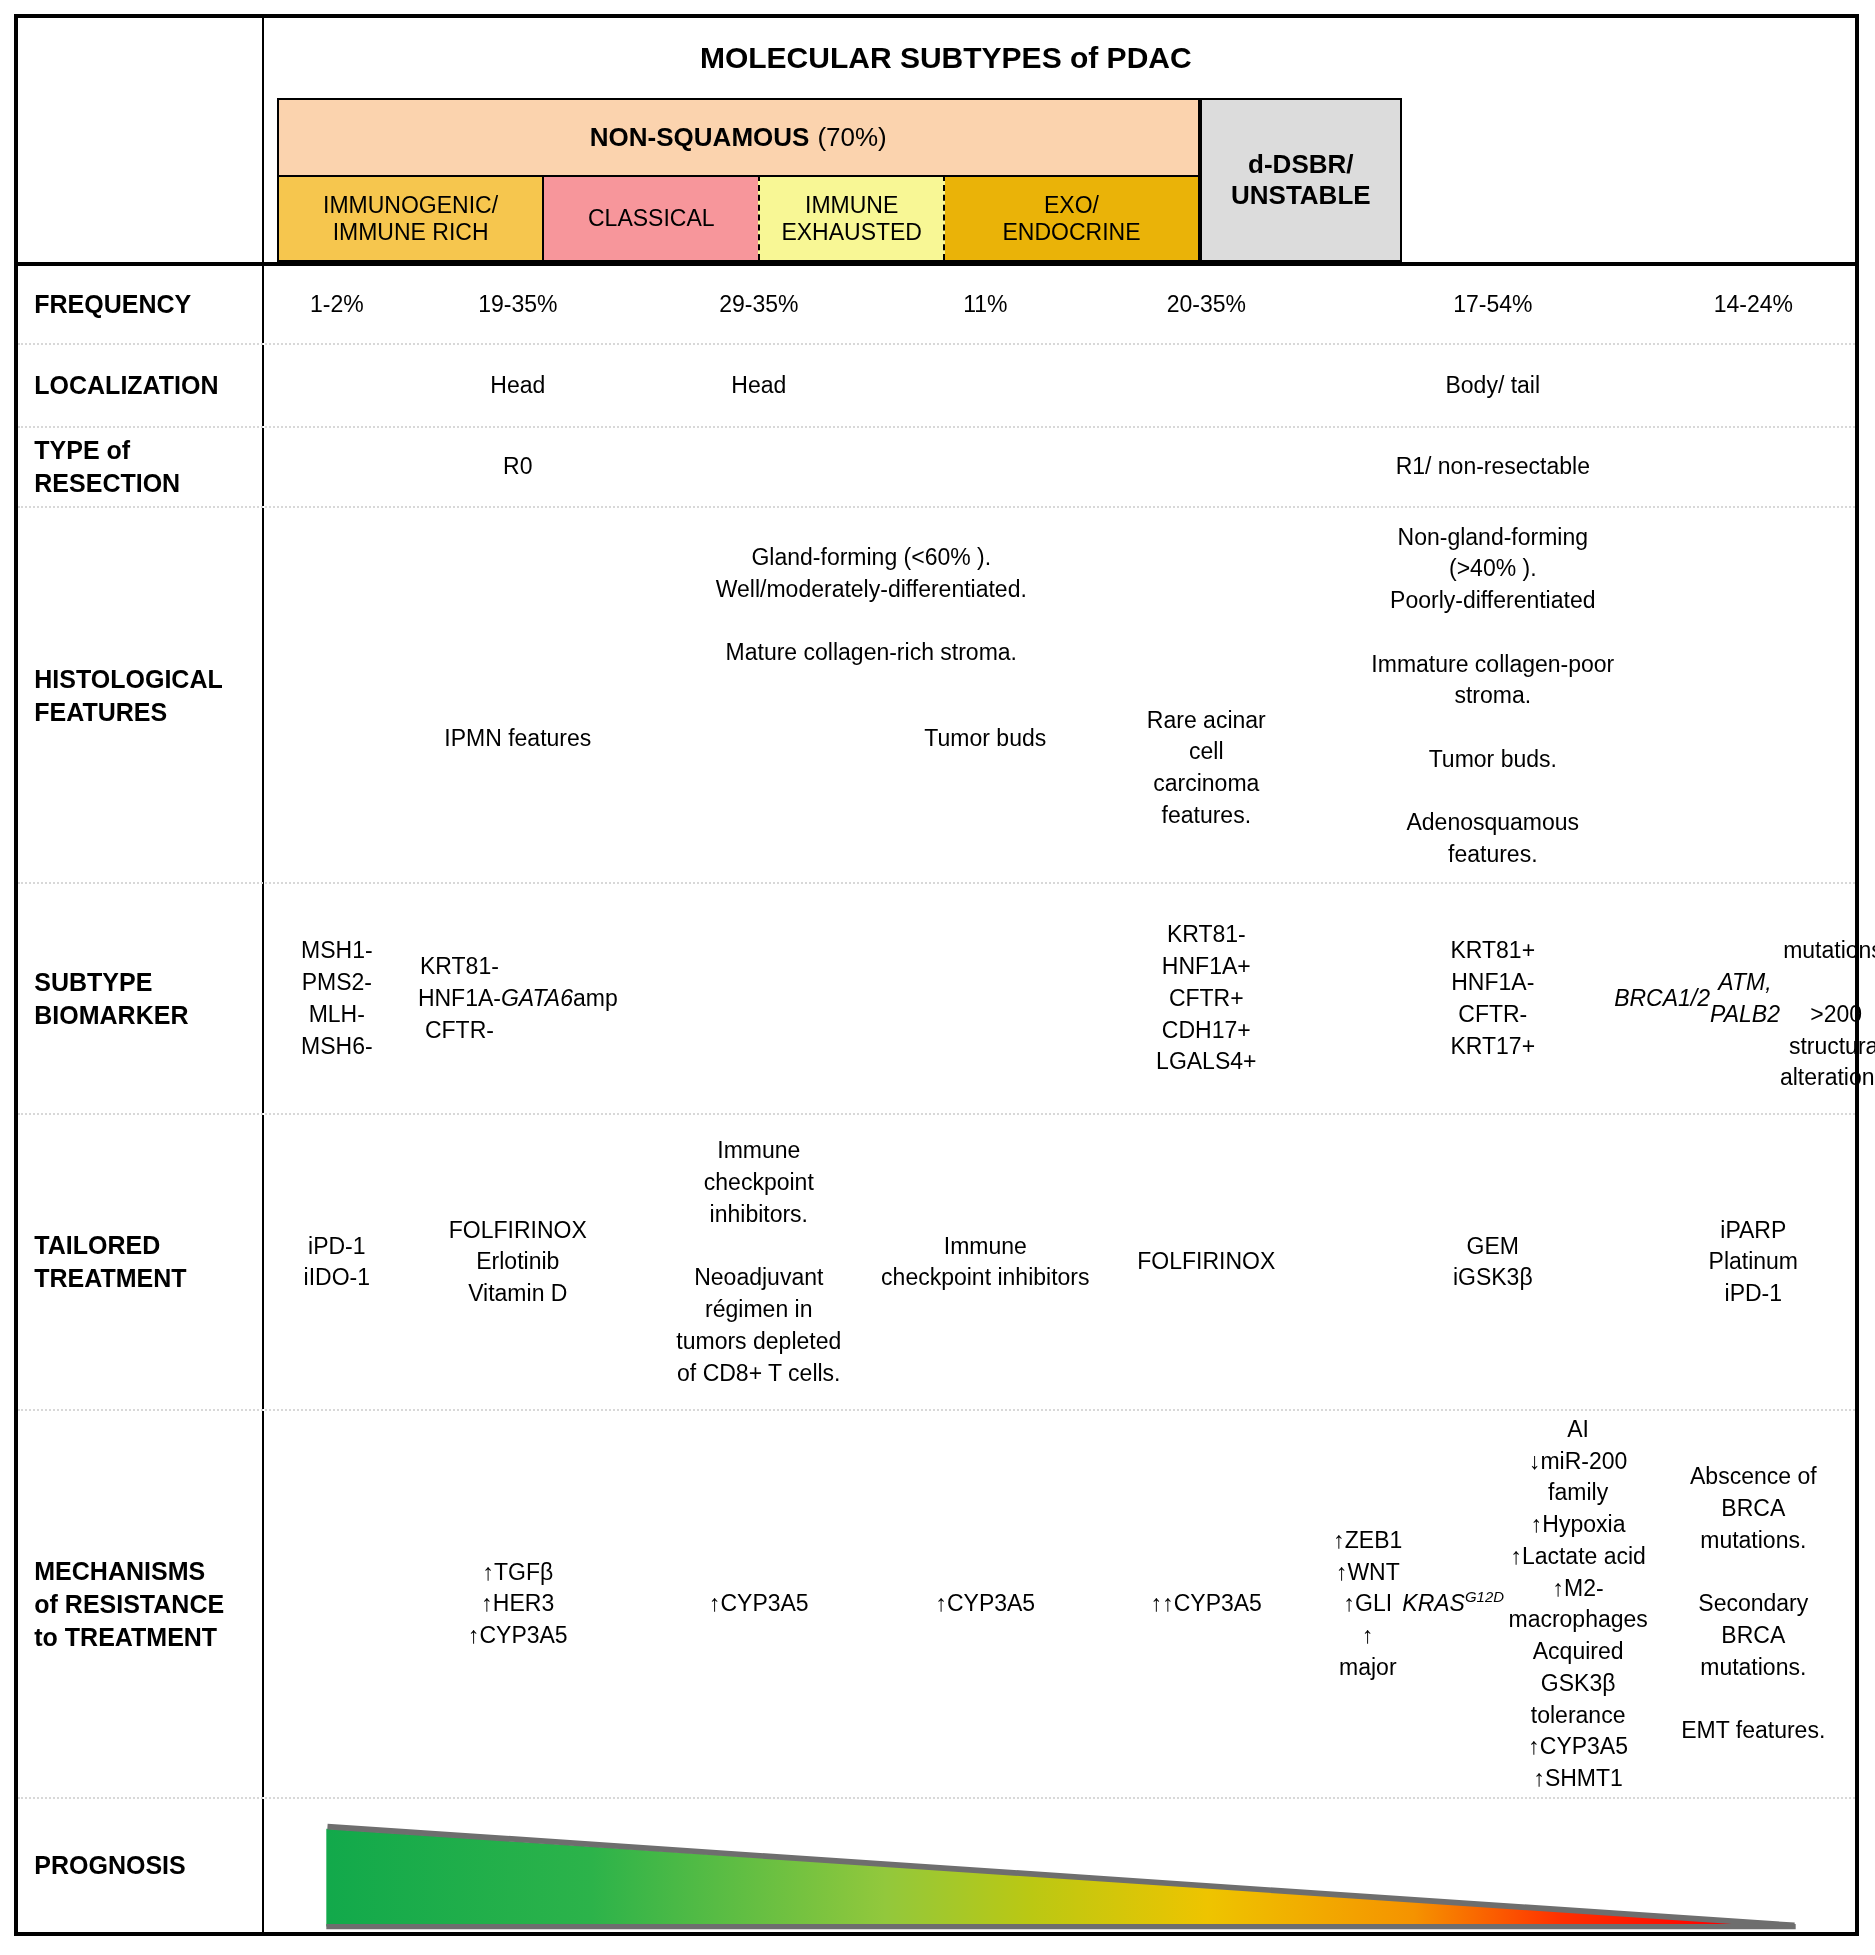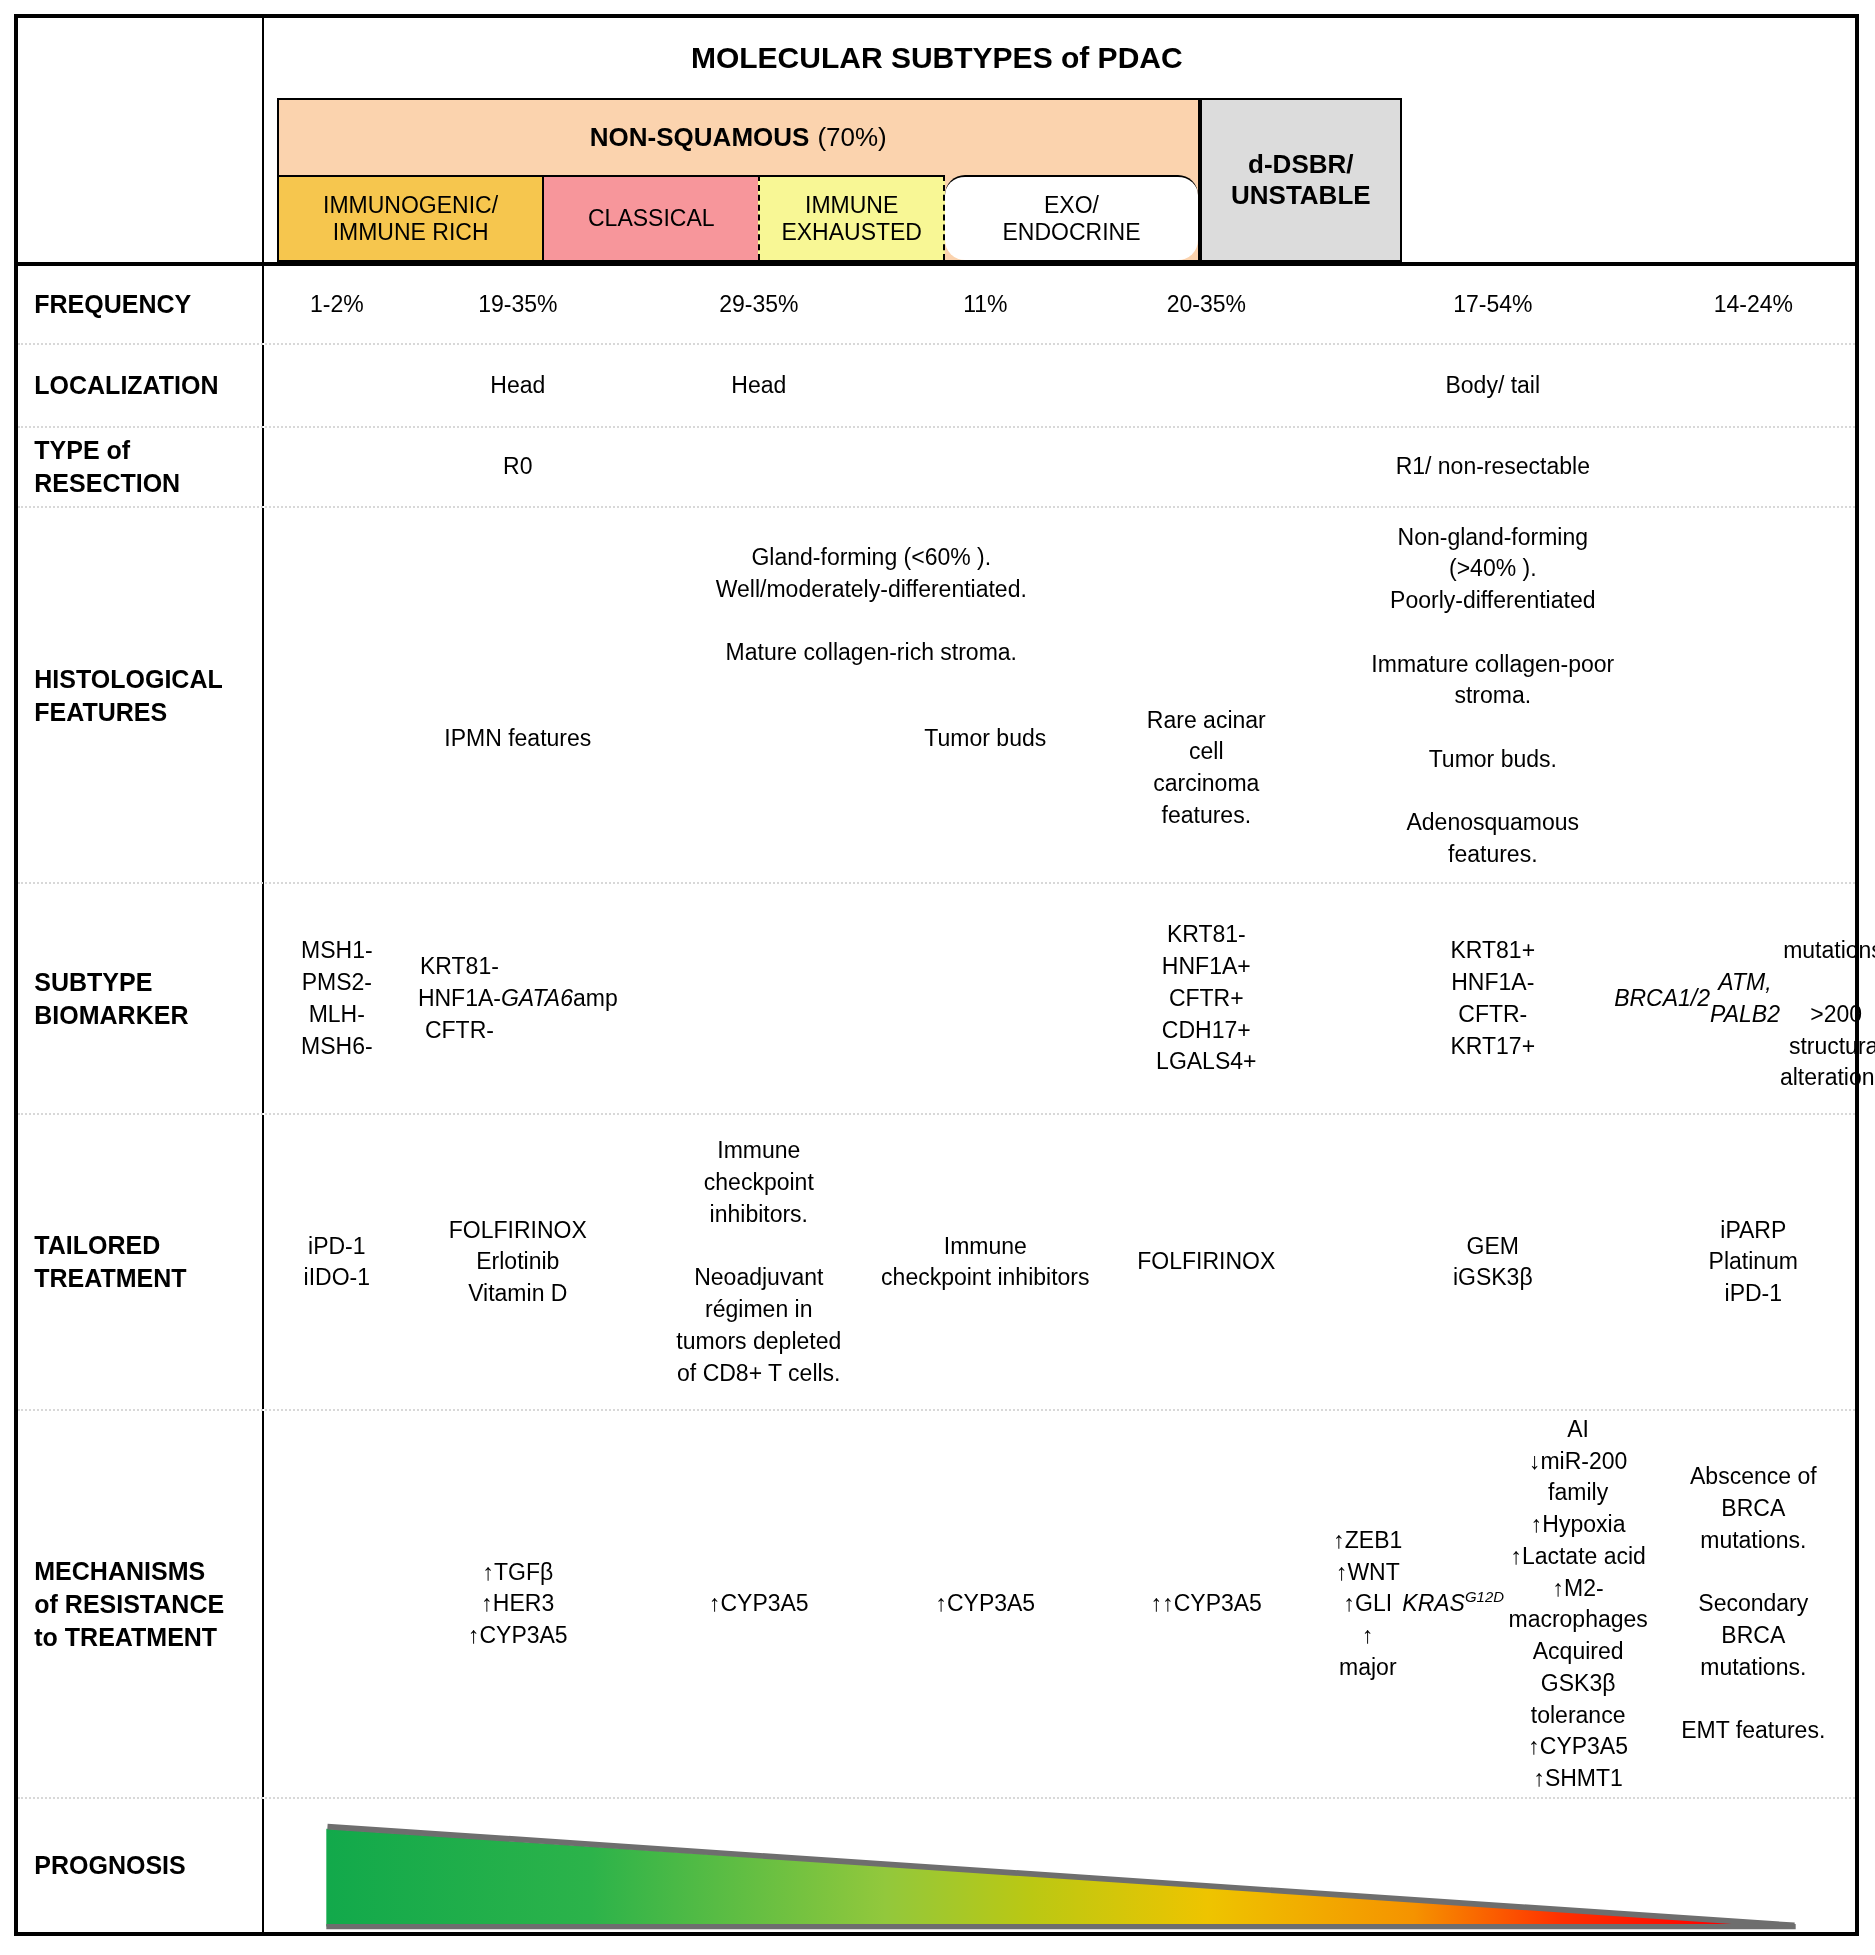--- a/index.html
+++ b/index.html
@@ -12,21 +12,21 @@
   .rowlabel { border-right:2.9px solid #000; display:flex; align-items:center;
     justify-content:flex-start; padding-left:16px; font-weight:bold; font-size:25px;
     line-height:1.32; white-space:pre; }
   .c { display:flex; align-items:center; justify-content:center; text-align:center;
     white-space:pre; font-size:23px; line-height:1.38; }
   .chtml { white-space:normal; }
   .sep { border-top:2.3px dotted #d8d8d8; }
 
   
   .title-row { height:80px; position:relative; }
-  .title-abs { position:absolute; left:0; top:0; width:100%; height:100%;
+  .title-abs { position:absolute; left:9px; top:0; width:100%; height:100%;
     display:flex; align-items:center; justify-content:center;
     font-weight:bold; font-size:30px; }
   .band-row { height:168px; border-bottom:4.6px solid #000; }
   .band { grid-column:2/9; display:flex; }
   .gapspacer { width:12.5px; background:#fff; }
   .hcell { border:2.3px solid #000; display:flex; align-items:center; justify-content:center;
     text-align:center; font-size:26px; white-space:pre; }
   .hcell.bold { font-weight:bold; }
   .w-dmmr { width:133px; }
   .w-sq { width:319px; flex-direction:column; }
@@ -85,21 +85,21 @@
         <div class="nonsq-top">
           <b>NON-SQUAMOUS</b>
           <span>(70%)</span>
         </div>
         <div class="subrow">
           <div class="sub s-immuno" style="background-color: rgb(246, 198, 78);">IMMUNOGENIC/
 IMMUNE RICH</div>
           <div class="sub s-classical" style="background-color: rgb(247, 150, 155);">CLASSICAL</div>
           <div class="sub s-exh dashL" style="border-right: 2.9px dashed rgb(0, 0, 0); background-color: rgb(248, 247, 149);">IMMUNE
 EXHAUSTED</div>
-          <div class="sub s-exo" style="border-left: none; background-color: #ffffff; border-radius: 20px;">EXO/
+          <div class="sub s-exo" style="border-left: none; background-color: #eab308;">EXO/
 ENDOCRINE</div>
         </div>
       </div>
       <div class="hcell w-dsbr" style="background-color: rgb(220, 220, 220);">d-DSBR/
 UNSTABLE</div>
     </div>
   </div>
 
   <div class="row r-freq">
     <div class="rowlabel">FREQUENCY</div>

